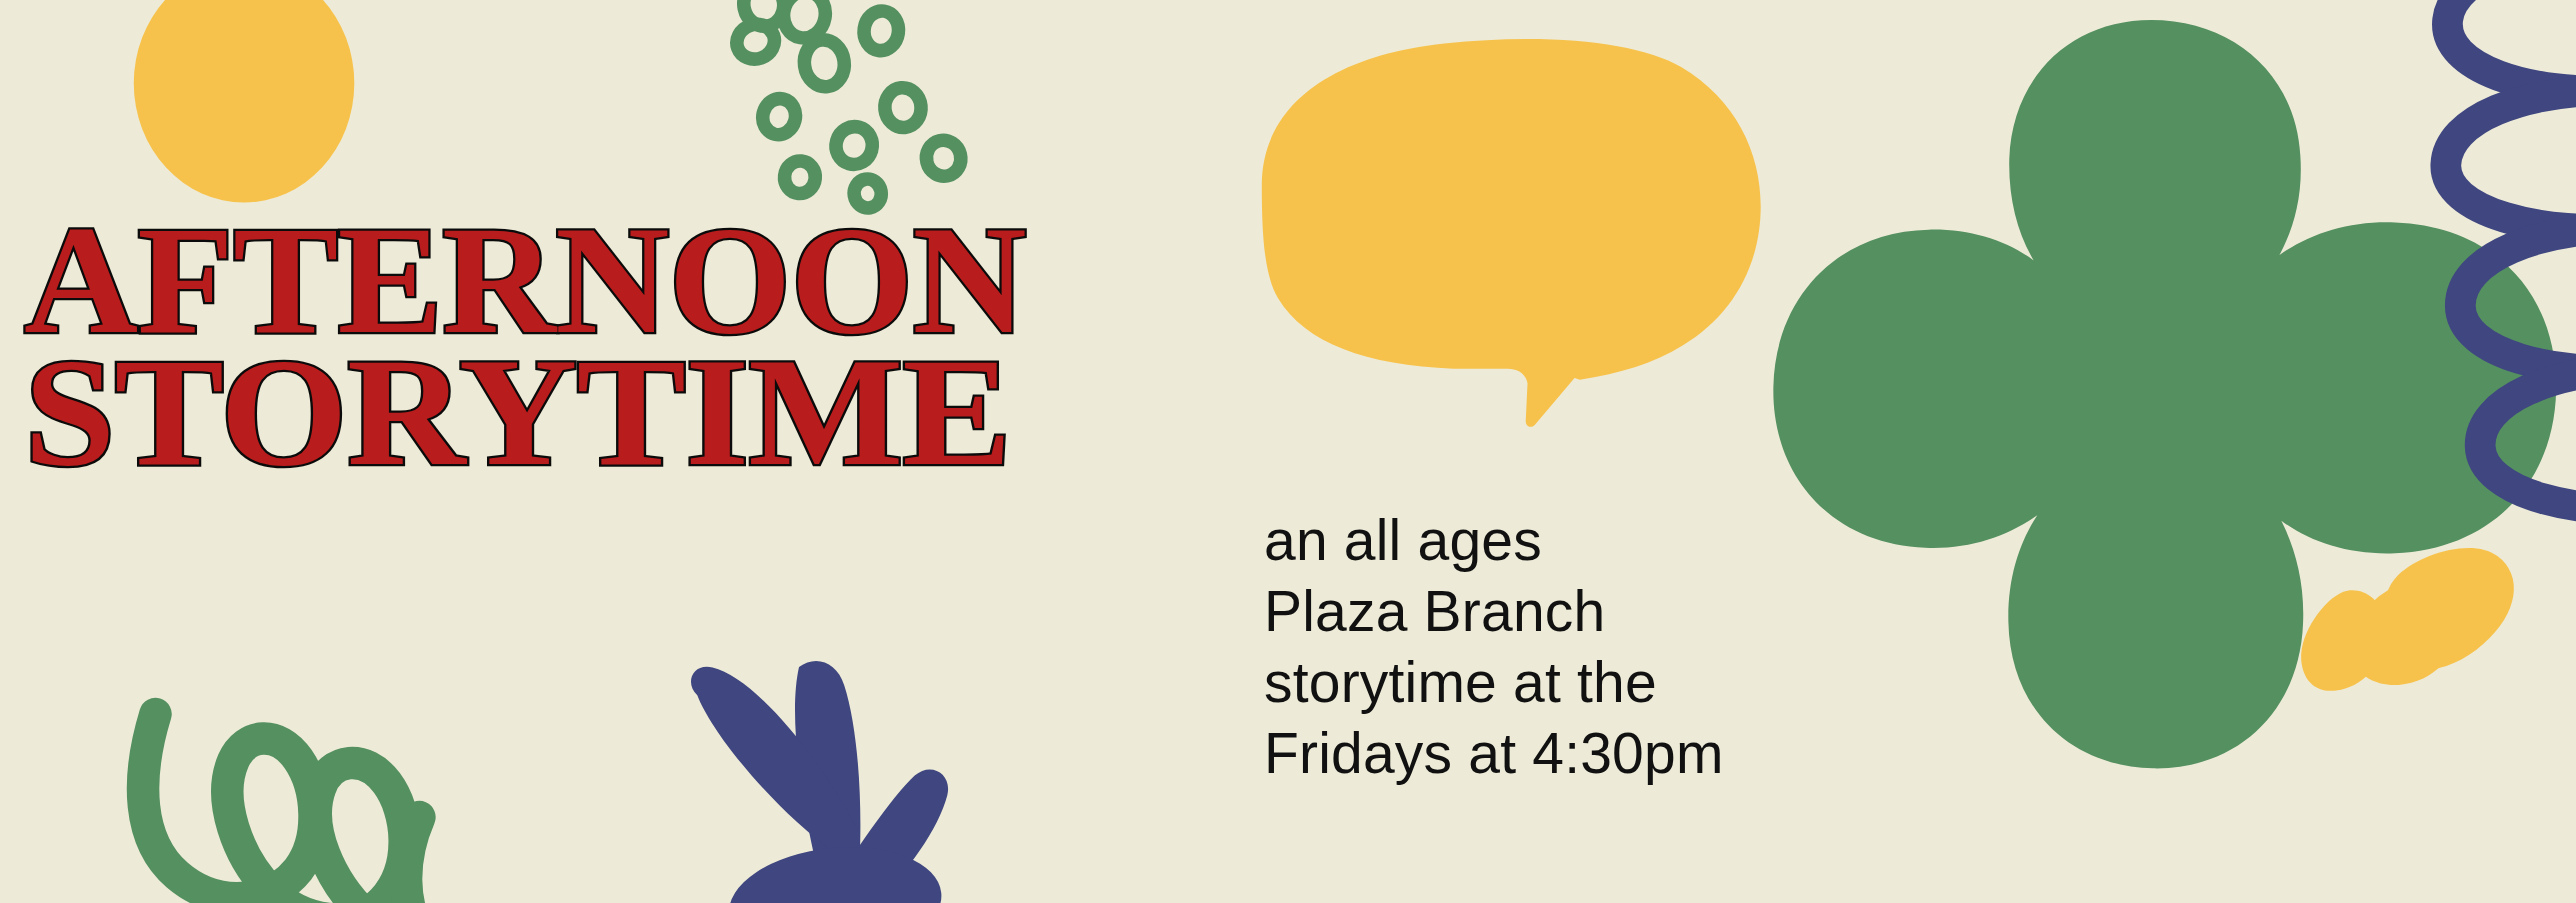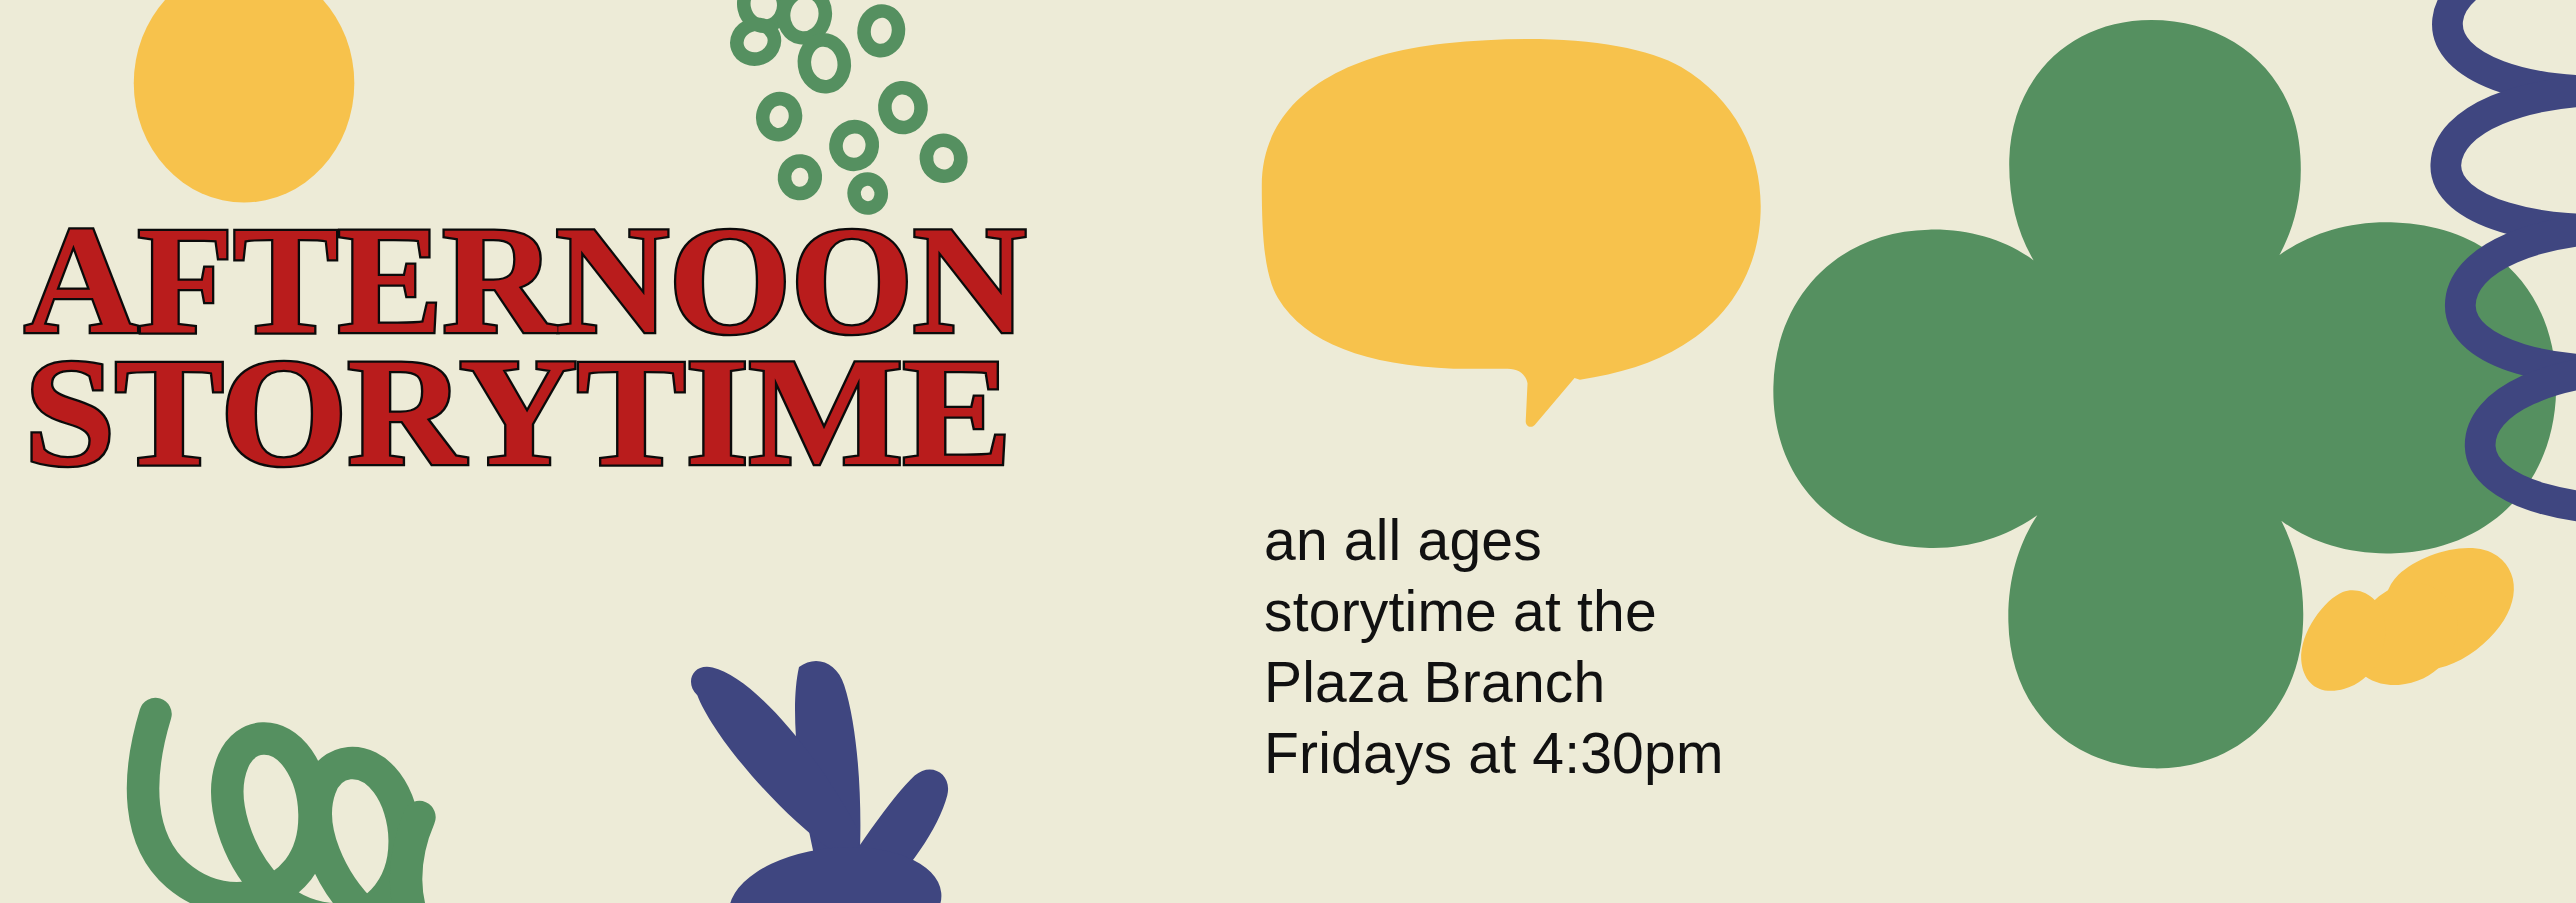--- a/index.html
+++ b/index.html
@@ -196,20 +196,20 @@
 
   <div id="text-layer">
 
     <div class="headline">
       <span class="line l1">AFTERNOON</span>
       <span class="line l2">STORYTIME</span>
     </div>
 
     <div class="bodycopy">
       <span class="bline">an all ages</span>
+      <span class="bline">Plaza Branch</span>
       <span class="bline">storytime at the</span>
-      <span class="bline">Plaza Branch</span>
       <span class="bline">Fridays at 4:30pm</span>
     </div>
 
   </div>
 </div>
 
 
 </body></html>

